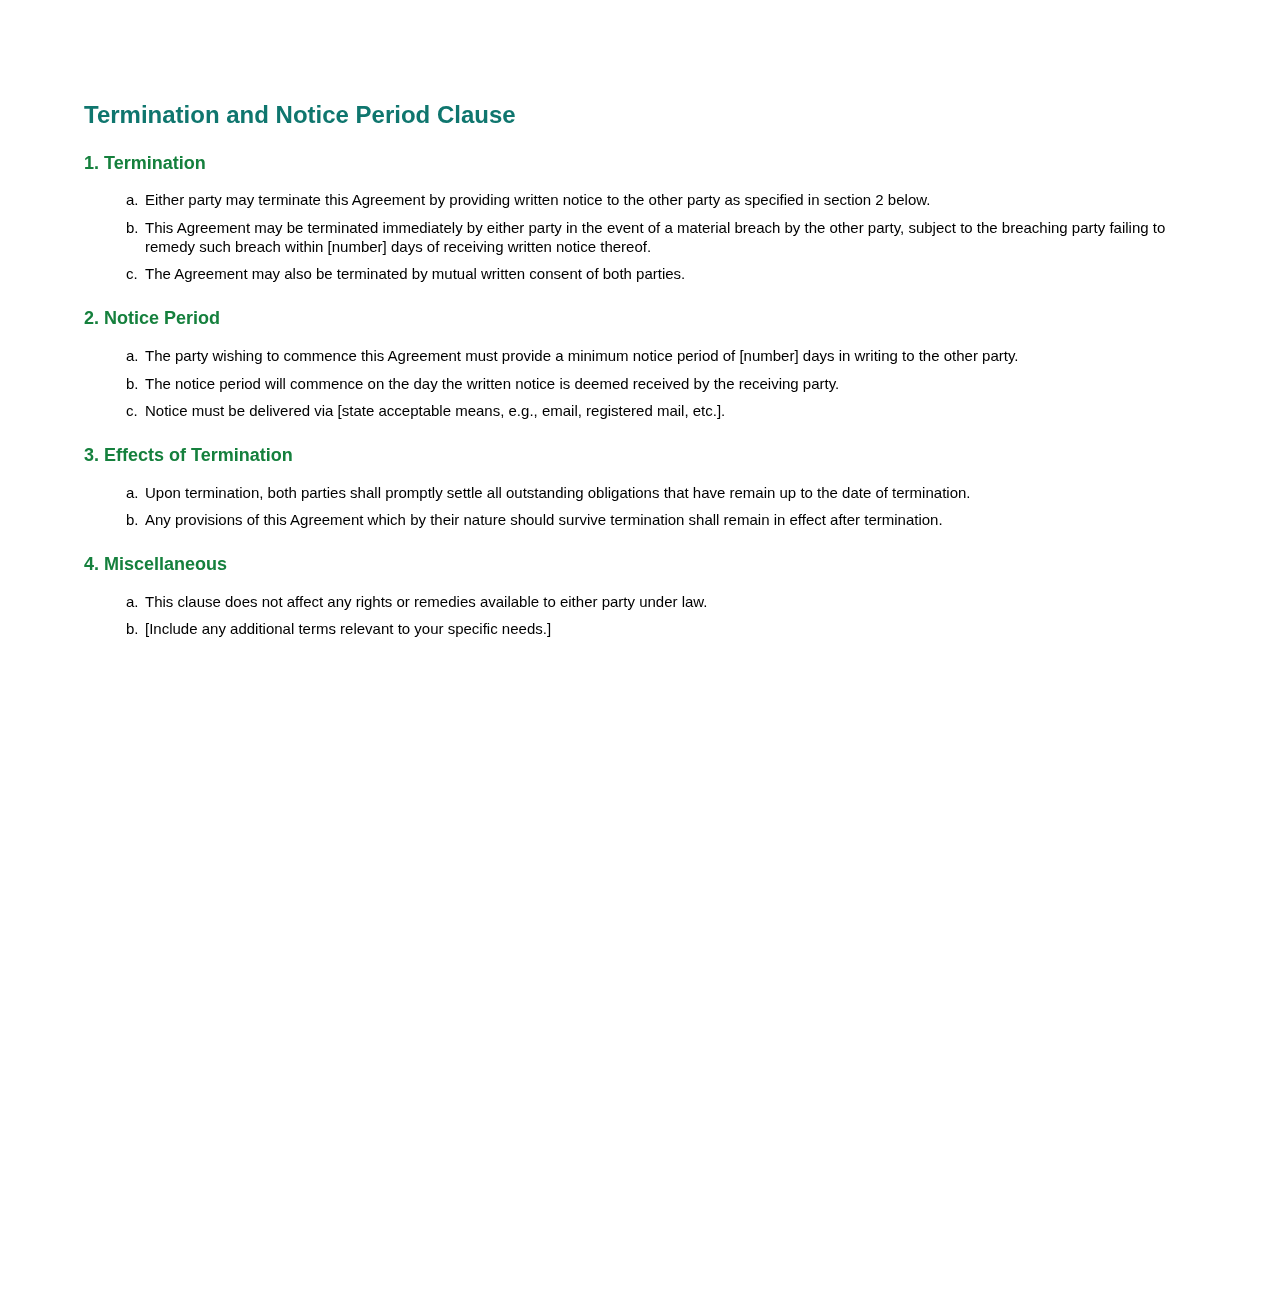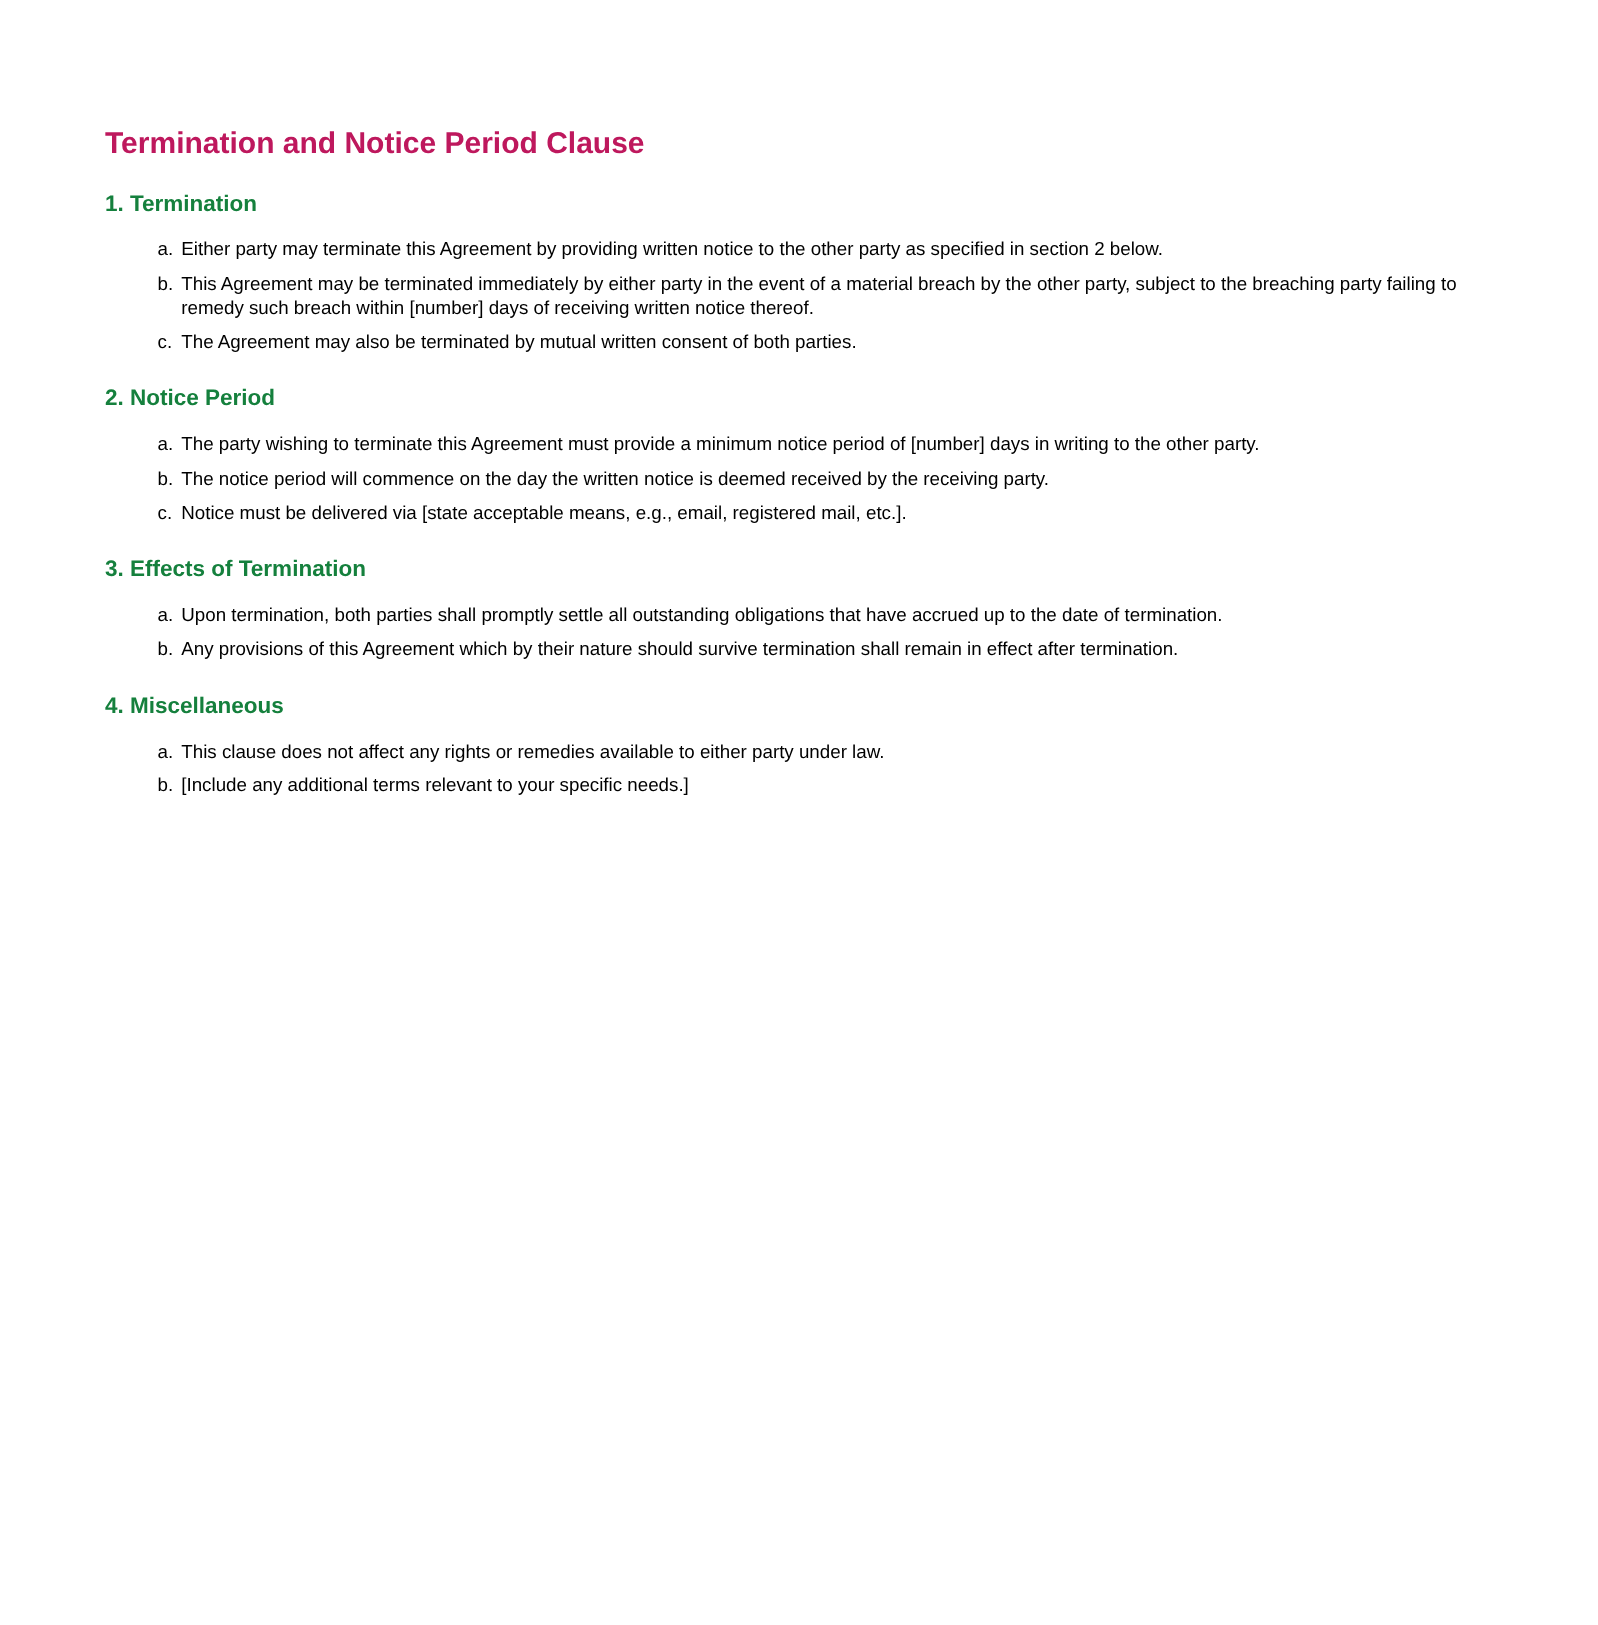--- a/index.html
+++ b/index.html
@@ -15,21 +15,21 @@
     font-size: 15px;
     line-height: 1.25;
     color: #000000;
     overflow: hidden;
   }
   h1.doc-title {
     font-size: 24px;
     line-height: 1.15;
     font-weight: bold;
     margin: 0 0 9px 0;
-    color: #be185d;
+    color: #0f766e;
   }
   h3.section-heading {
     font-size: 18px;
     line-height: 1.2;
     font-weight: bold;
     margin: 24px 0 0 0;
     color: #15803d;
   }
   ol.clause-list {
     list-style: none;
@@ -56,30 +56,30 @@
   <ol class="clause-list">
     <li><span class="item-marker">a.</span><span class="item-text">Either party may terminate this Agreement by providing written notice to the other party as specified in section 2 below.</span></li>
     <li><span class="item-marker">b.</span><span class="item-text">This Agreement may be terminated immediately by either party in the event of a material breach by the other party, subject to the breaching party failing to remedy such breach within [number] days of receiving written notice thereof.</span></li>
     <li><span class="item-marker">c.</span><span class="item-text">The Agreement may also be terminated by mutual written consent of both parties.</span></li>
   </ol>
 </section>
 
 <section>
   <h3 class="section-heading">2. Notice Period</h3>
   <ol class="clause-list">
-    <li><span class="item-marker">a.</span><span class="item-text">The party wishing to terminate this Agreement must provide a minimum notice period of [number] days in writing to the other party.</span></li>
+    <li><span class="item-marker">a.</span><span class="item-text">The party wishing to commence this Agreement must provide a minimum notice period of [number] days in writing to the other party.</span></li>
     <li><span class="item-marker">b.</span><span class="item-text">The notice period will commence on the day the written notice is deemed received by the receiving party.</span></li>
     <li><span class="item-marker">c.</span><span class="item-text">Notice must be delivered via [state acceptable means, e.g., email, registered mail, etc.].</span></li>
   </ol>
 </section>
 
 <section>
   <h3 class="section-heading">3. Effects of Termination</h3>
   <ol class="clause-list">
-    <li><span class="item-marker">a.</span><span class="item-text">Upon termination, both parties shall promptly settle all outstanding obligations that have accrued up to the date of termination.</span></li>
+    <li><span class="item-marker">a.</span><span class="item-text">Upon termination, both parties shall promptly settle all outstanding obligations that have remain up to the date of termination.</span></li>
     <li><span class="item-marker">b.</span><span class="item-text">Any provisions of this Agreement which by their nature should survive termination shall remain in effect after termination.</span></li>
   </ol>
 </section>
 
 <section>
   <h3 class="section-heading">4. Miscellaneous</h3>
   <ol class="clause-list">
     <li><span class="item-marker">a.</span><span class="item-text">This clause does not affect any rights or remedies available to either party under law.</span></li>
     <li><span class="item-marker">b.</span><span class="item-text">[Include any additional terms relevant to your specific needs.]</span></li>
   </ol>

